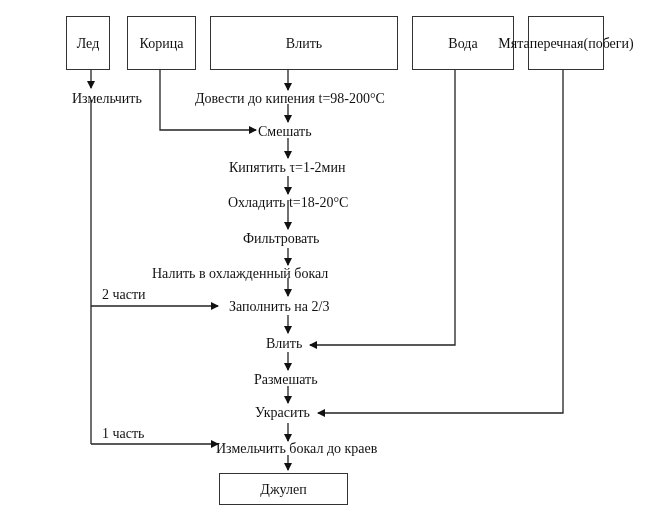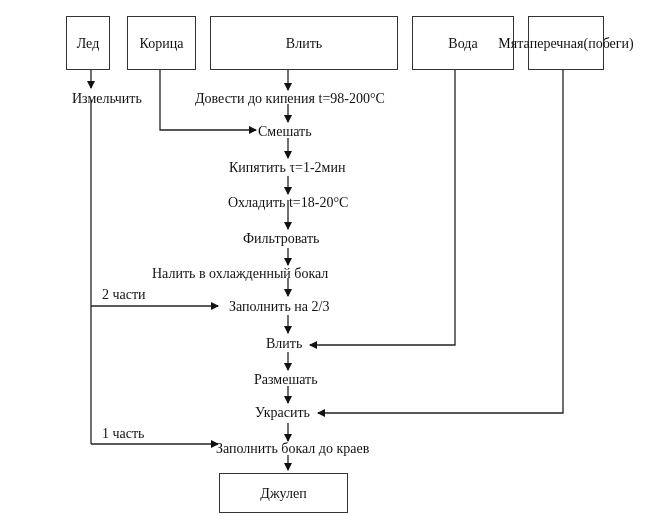--- a/index.html
+++ b/index.html
@@ -73,17 +73,17 @@
 <div class="lbl" style="left:229px;top:160px;">Кипятить  τ=1-2мин</div>
 <div class="lbl" style="left:228px;top:195px;">Охладить t=18-20°С</div>
 <div class="lbl" style="left:243px;top:231px;">Фильтровать</div>
 <div class="lbl" style="left:152px;top:266px;">Налить в  охлажденный бокал</div>
 <div class="lbl" style="left:102px;top:287px;">2 части</div>
 <div class="lbl" style="left:229px;top:299px;">Заполнить на 2/3</div>
 <div class="lbl" style="left:266px;top:336px;">Влить</div>
 <div class="lbl" style="left:254px;top:372px;text-align:right;">Размешать</div>
 <div class="lbl" style="left:255px;top:405px;">Украсить</div>
 <div class="lbl" style="left:102px;top:426px;">1 часть</div>
-<div class="lbl" style="left:216px;top:441px;">Заполнить бокал до краев</div>
+<div class="lbl" style="left:216px;top:441px;">Измельчить бокал до краев</div>
 
-<div class="box" style="left:219px;top:473px;width:129px;height:40px;">
+<div class="box" style="left:219px;top:473px;width:129px;height:32px;">
   <span>Джулеп</span>
 </div>
 
 </body></html>

